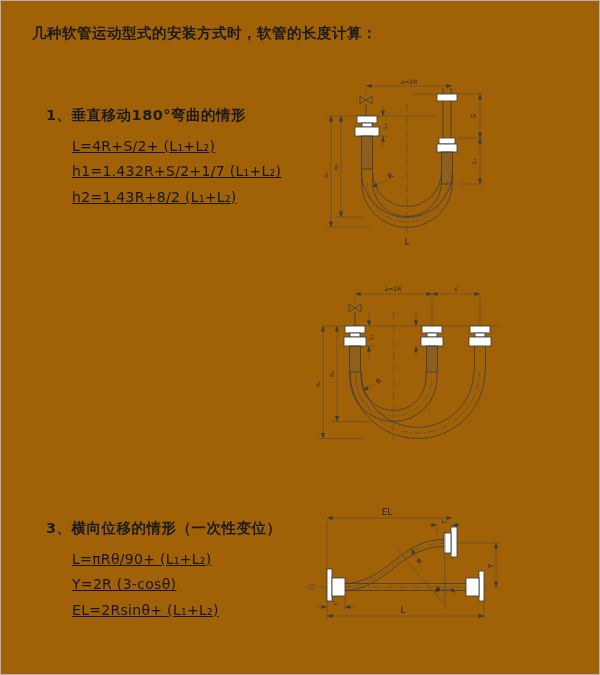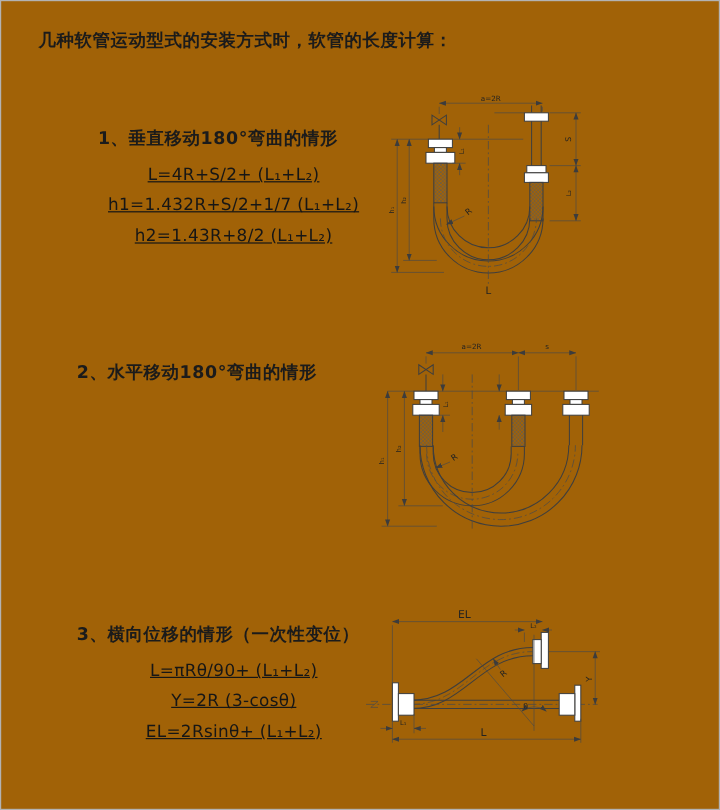--- a/index.html
+++ b/index.html
@@ -1,20 +1,20 @@
 <!DOCTYPE html>
 <html><head>
 <meta charset="utf-8">
 <style>
   html,body{margin:0;padding:0;background:#e8e8e8;}
   .page{position:relative;width:600px;height:675px;background:#a16207;overflow:hidden;
         font-family:"DejaVu Sans","Liberation Sans",sans-serif;color:#1b1b1b;}
   .frame{position:absolute;inset:0;border:1px solid #b3b3b3;pointer-events:none;}
   .title{position:absolute;left:32px;top:24px;font-size:14.5px;font-weight:600;letter-spacing:.5px;}
-  .sec{position:absolute;left:64px;text-align:center;}
+  .sec{position:absolute;left:46px;}
   .sec .head{font-size:14.5px;font-weight:600;letter-spacing:.5px;}
   .sec .formulas{margin:9px 0 0 26px;}
   .sec .formulas div{font-size:14px;line-height:25.4px;letter-spacing:.3px;color:#161616;text-decoration:underline;}
   svg{position:absolute;overflow:visible;}
   svg .ln{stroke:#3e3e3e;stroke-width:.85;fill:none;}
   svg .fit{stroke:#3e3e3e;stroke-width:.85;fill:#ffffff;}
   svg .tn{stroke:#4a4a4a;stroke-width:.55;fill:none;}
   svg .dd{stroke:#4a4a4a;stroke-width:.6;fill:none;stroke-dasharray:7 2.5 1.5 2.5;}
   svg text{font-family:"DejaVu Sans",sans-serif;fill:#222;}
 </style>
@@ -29,21 +29,20 @@
   <div class="sec" style="top:106px;">
     <div class="head">1、垂直移动180°弯曲的情形</div>
     <div class="formulas">
       <div>L=4R+S/2+ (L₁+L₂)</div>
       <div>h1=1.432R+S/2+1/7 (L₁+L₂)</div>
       <div>h2=1.43R+8/2 (L₁+L₂)</div>
     </div>
   </div>
 
   <div class="sec" style="top:301px;">
-    <div class="head">2、水平移动180°弯曲的情形</div>
   </div>
 
   <div class="sec" style="top:519px;">
     <div class="head">3、横向位移的情形（一次性变位）</div>
     <div class="formulas">
       <div>L=πRθ/90+ (L₁+L₂)</div>
       <div>Y=2R (3-cosθ)</div>
       <div>EL=2Rsinθ+ (L₁+L₂)</div>
     </div>
   </div>

